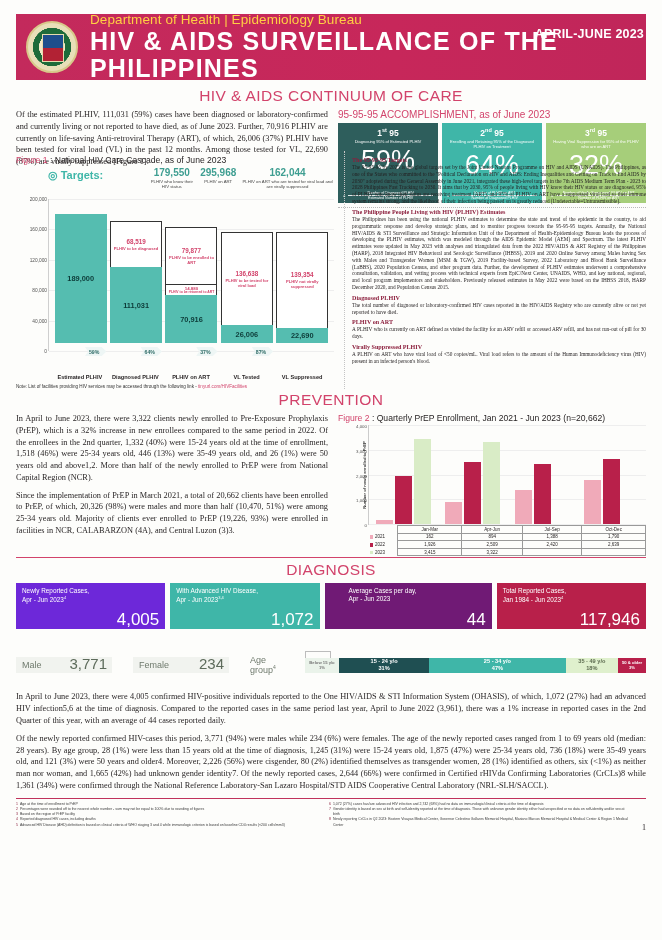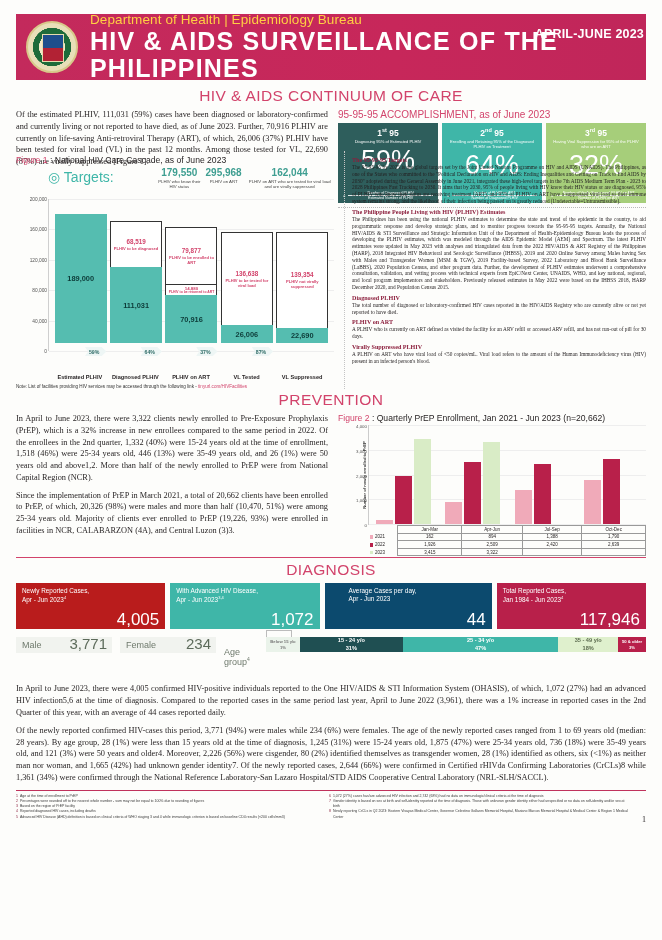--- a/index.html
+++ b/index.html
@@ -70,21 +70,21 @@
   .acc-frac .nums{ flex:1; text-align:center; }
   .acc-frac .nums div:first-child{ border-bottom:.6px solid rgba(255,255,255,.85); padding-bottom:.5px;}
   .dotline { border-top:1.6px dotted #b9b9b9; margin:4px 0 5px 0; }
 
   
   .fig-cap { font-family:"Liberation Sans", sans-serif; font-size:8.6px; margin:4px 0 2px 0;}
   .fig-cap b { color:#d2436b; font-weight:normal; }
   .fig1 { position:relative; height:205px; }
   .targets-row{ display:flex; align-items:flex-start; font-family:"Liberation Sans", sans-serif;
                 padding-left:32px; height:32px;}
-  .tg-icon{ color:#3fb6a8; font-size:14px; font-weight:normal; white-space:nowrap; padding-top:2px;}
+  .tg-icon{ color:#3fb6a8; font-size:11px; font-weight:bold; white-space:nowrap; padding-top:2px;}
   .tg-cell{ text-align:center; }
   .tg-num{ color:#3e9e91; font-size:10px; font-weight:bold; }
   .tg-desc{ font-size:4.3px; color:#444; line-height:1.25; margin-top:1px;}
   .chart { position:relative; height:152px; margin-left:32px; border-left:.7px solid #cfcfcf; }
   .ylab { position:absolute; left:-32px; width:30px; text-align:right;
           font-family:"Liberation Sans", sans-serif; font-size:4.8px; color:#555; }
   .grid { position:absolute; left:0; right:0; border-top:.5px solid #eee; }
   .bars { position:absolute; left:0; right:0; bottom:0; top:0; display:flex;
           justify-content:space-around; align-items:flex-end; padding:8px 4px;}
   .bwrap{ width:52px; position:relative; height:100%; }
@@ -132,29 +132,29 @@
   table.f2t{ width:100%; border-collapse:collapse; margin-left:30px; width:calc(100% - 30px);
              font-family:"Liberation Sans", sans-serif; font-size:4.5px;}
   table.f2t td, table.f2t th{ border:.5px solid #999; text-align:center; padding:.8px 0; font-weight:normal;}
   table.f2t td.yr{ border:none; text-align:left; padding-left:2px; white-space:nowrap;}
   .sw{ display:inline-block; width:3.5px; height:3.5px; margin-right:1.5px; vertical-align:middle;}
 
   
   .stat-row{ display:flex; gap:5px; margin-top:3px;}
   .stat{ flex:1; height:46px; padding:4px 6px; color:#fff; position:relative;
          font-family:"Liberation Sans", sans-serif; }
-  .s1{ background:#b91c1c; }
+  .s1{ background:#6d28d9; }
   .s2{ background:#3fb6a8; }
-  .s3{ background:#0c4a6e;padding-left:24px; }
+  .s3{ background:#701a75;padding-left:24px; }
   .s4{ background:#b8204a; }
   .stat .lbl{ font-size:6.4px; line-height:1.25;}
   .stat .lbl sup{ font-size:4px;}
   .stat .val{ position:absolute; right:6px; bottom:1px; font-size:17px; font-weight:300; line-height:1;}
 
-  .mf-row{ display:flex; align-items:flex-start; gap:8px; margin-top:8px; height:40px;}
+  .mf-row{ display:flex; align-items:center; gap:21px; margin-top:16px; height:40px;}
   .mf{ width:96px; background:#f1f3ef; padding:3px 6px; position:relative;
        font-family:"Liberation Sans", sans-serif; color:#6f7a6d;}
   .mf .t{ font-size:9px; }
   .mf .v{ position:absolute; right:5px; bottom:1px; font-size:15px; color:#5d6b5b; font-weight:300;}
   .agelbl{ font-family:"Liberation Sans", sans-serif; font-size:9px; color:#6f7a6d; align-self:center;
            line-height:1.15; width:34px;}
   .agelbl sup{font-size:5px;}
   .agebar{ flex:1; display:flex; align-items:stretch; position:relative; }
   .seg{ display:flex; flex-direction:column; align-items:center; justify-content:center;
         color:#fff; font-family:"Liberation Sans", sans-serif; font-size:5.6px; font-weight:bold; line-height:1.3;}

